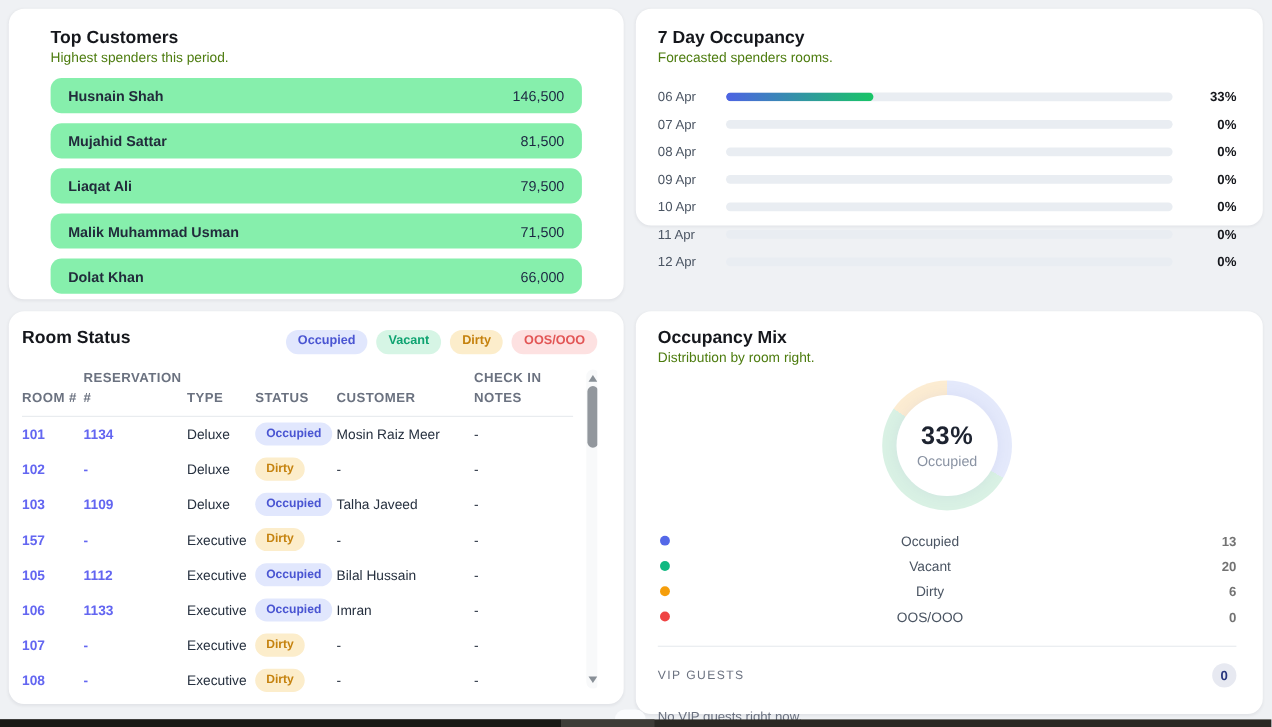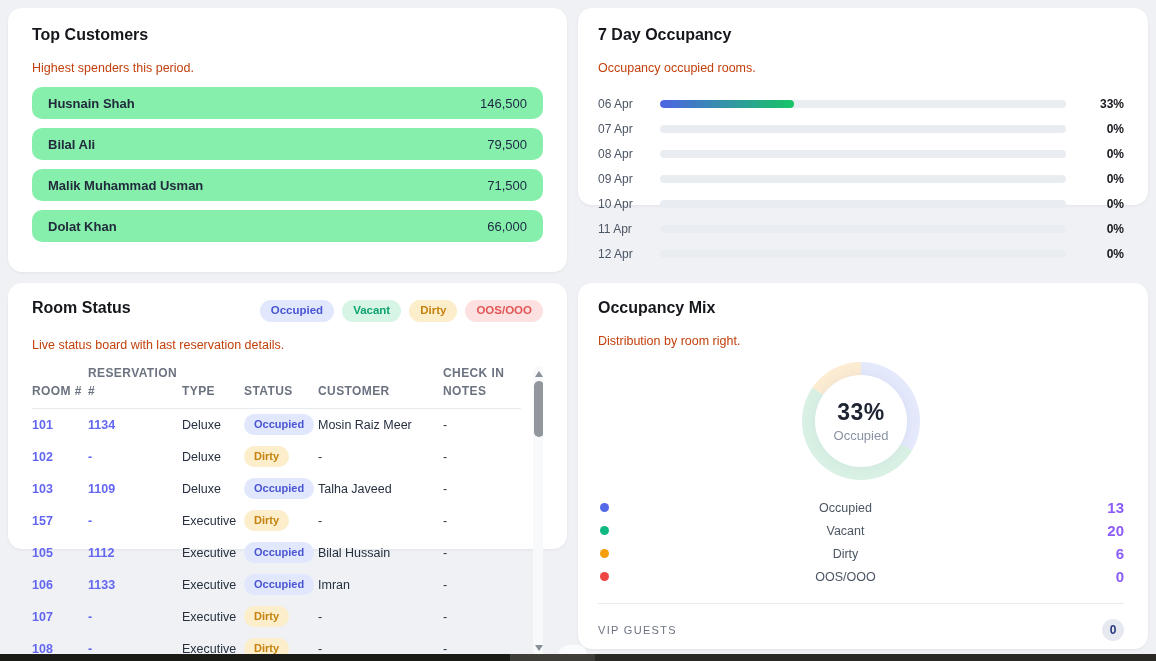--- a/index.html
+++ b/index.html
@@ -10,27 +10,27 @@
     position:relative;
     overflow:hidden;
     color:#1f2937;
   }
   .card{
     position:absolute;
     background:#fff;
     border-radius:14px;
     box-shadow:0 1px 3px rgba(15,23,42,.06);
   }
-  #card-top-customers{left:8px;top:8px;width:559px;height:264px;padding:17px 24px}
+  #card-top-customers{left:8px;top:8px;width:559px;height:264px;padding:17px 38px}
   #card-7day{left:578px;top:8px;width:570px;height:197px;padding:17px 24px 17px 20px}
-  #card-room-status{left:8px;top:283px;width:559px;height:266px;padding:15px 24px 12px 24px}
+  #card-room-status{left:8px;top:283px;width:559px;height:357px;padding:15px 24px 12px 12px}
   #card-occupancy-mix{left:578px;top:283px;width:570px;height:366px;padding:15px 24px 14px 20px}
 
   .panel-title{font-size:16px;font-weight:700;color:#15171c;line-height:1.25}
-  .panel-sub{font-size:12.5px;color:#c2410c;margin-top:16px}
+  .panel-sub{font-size:12.5px;color:#4d7c0f;margin-top:0}
 
   
   .cust-list{margin-top:12px}
   .cust-row{
     height:32px;border-radius:10px;background:#86efac;
     display:flex;align-items:center;justify-content:space-between;
     padding:0 16px;margin-bottom:9px;cursor:pointer;
   }
   .cust-name{font-size:13px;font-weight:600;color:#212b3b}
   .cust-amount{font-size:13px;font-weight:400;color:#1c2742}
@@ -78,21 +78,21 @@
     display:flex;flex-direction:column;align-items:center;justify-content:center;
     box-shadow:0 0 12px rgba(120,130,200,.10);
   }
   .donut-pct{font-size:23px;font-weight:700;color:#1d2330;letter-spacing:.5px}
   .donut-sub{font-size:13px;color:#8a93a3;margin-top:2px}
 
   .mix-list{margin-top:16px}
   .mix-row{display:flex;align-items:center;height:23px}
   .mix-dot{width:9px;height:9px;border-radius:50%;flex:none;margin-left:2px}
   .mix-label{flex:1;text-align:center;font-size:12.5px;color:#4b5563}
-  .mix-value{width:42px;text-align:right;font-size:15px;font-weight:700;color:#8b5cf6}
+  .mix-value{width:42px;text-align:right;font-size:12px;font-weight:700;color:#737373}
 
   .mix-divider{height:1px;background:#e7eaee;margin-top:15px}
   .vip-row{display:flex;justify-content:space-between;align-items:center;margin-top:15px}
   .vip-label{font-size:11px;color:#6b7280;letter-spacing:1.3px}
   .vip-badge{
     min-width:22px;height:22px;padding:0 7px;border-radius:999px;background:#e7e9f1;
     color:#27357e;font-size:12px;font-weight:700;
     display:flex;align-items:center;justify-content:center;
   }
   .vip-empty{font-size:12px;color:#6b7280;margin-top:19px}
@@ -108,37 +108,41 @@
 
 <section class="card" id="card-top-customers">
   <h2 class="panel-title">Top Customers</h2>
   <p class="panel-sub">Highest spenders this period.</p>
   <div class="cust-list" id="customer-list">
       <div class="cust-row">
         <span class="cust-name">Husnain Shah</span>
         <span class="cust-amount">146,500</span>
       </div>
       <div class="cust-row">
-        <span class="cust-name">Bilal Ali</span>
+        <span class="cust-name">Mujahid Sattar</span>
+        <span class="cust-amount">81,500</span>
+      </div>
+      <div class="cust-row">
+        <span class="cust-name">Liaqat Ali</span>
         <span class="cust-amount">79,500</span>
       </div>
       <div class="cust-row">
         <span class="cust-name">Malik Muhammad Usman</span>
         <span class="cust-amount">71,500</span>
       </div>
       <div class="cust-row">
         <span class="cust-name">Dolat Khan</span>
         <span class="cust-amount">66,000</span>
       </div>
     </div>
 </section>
 
 <section class="card" id="card-7day">
   <h2 class="panel-title">7 Day Occupancy</h2>
-  <p class="panel-sub">Occupancy occupied rooms.</p>
+  <p class="panel-sub">Forecasted spenders rooms.</p>
   <div class="occ-list" id="occ-list">
       <div class="occ-row">
         <span class="occ-date">06 Apr</span>
         <div class="occ-track">
           <div class="occ-fill" style="width: 33%;"></div>
         </div>
         <span class="occ-val">33%</span>
       </div>
       <div class="occ-row">
         <span class="occ-date">07 Apr</span>
@@ -188,21 +192,20 @@
 <section class="card" id="card-room-status">
   <div class="rs-head">
     <h2 class="panel-title">Room Status</h2>
     <div class="rs-badges" id="rs-badges">
         <span class="badge badge-occupied">Occupied</span>
         <span class="badge badge-vacant">Vacant</span>
         <span class="badge badge-dirty">Dirty</span>
         <span class="badge badge-oos">OOS/OOO</span>
       </div>
   </div>
-  <p class="panel-sub">Live status board with last reservation details.</p>
   <div class="rs-table">
     <div class="thead" id="rs-thead">
         <div class="th">Room #</div>
         <div class="th">Reservation #</div>
         <div class="th">Type</div>
         <div class="th">Status</div>
         <div class="th">Customer</div>
         <div class="th">Check In Notes</div>
       </div>
     <div id="rs-tbody">

